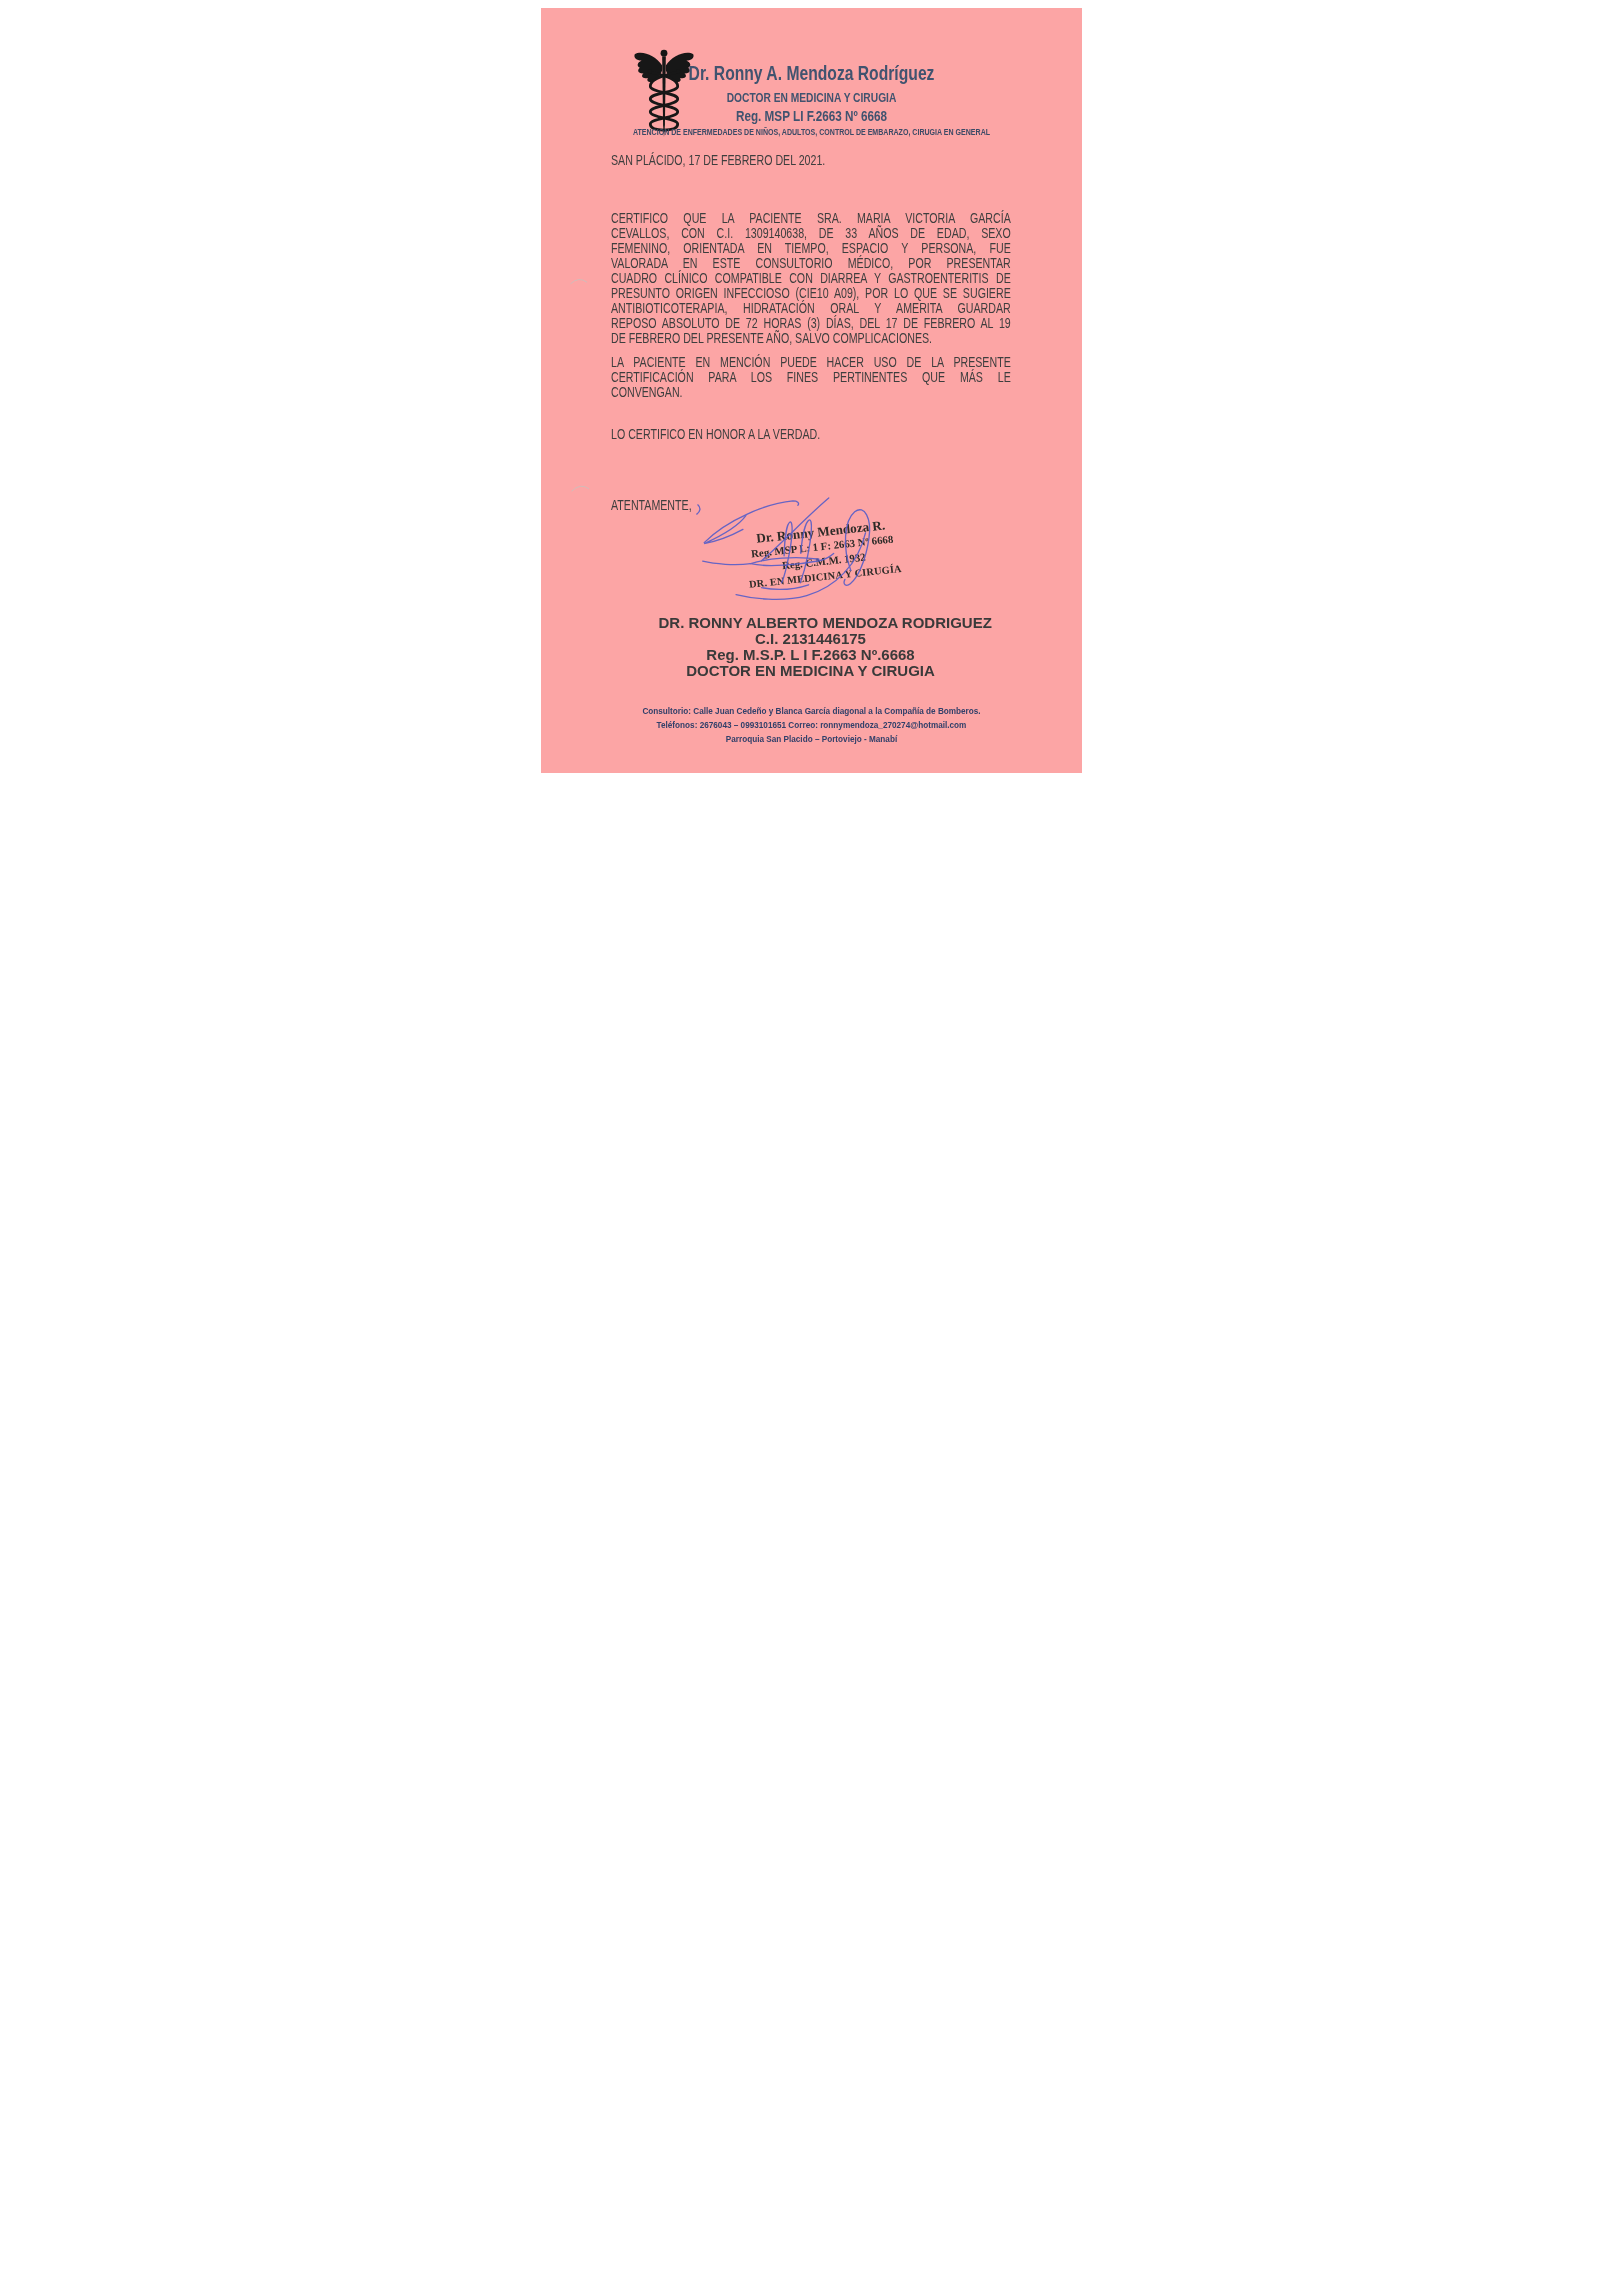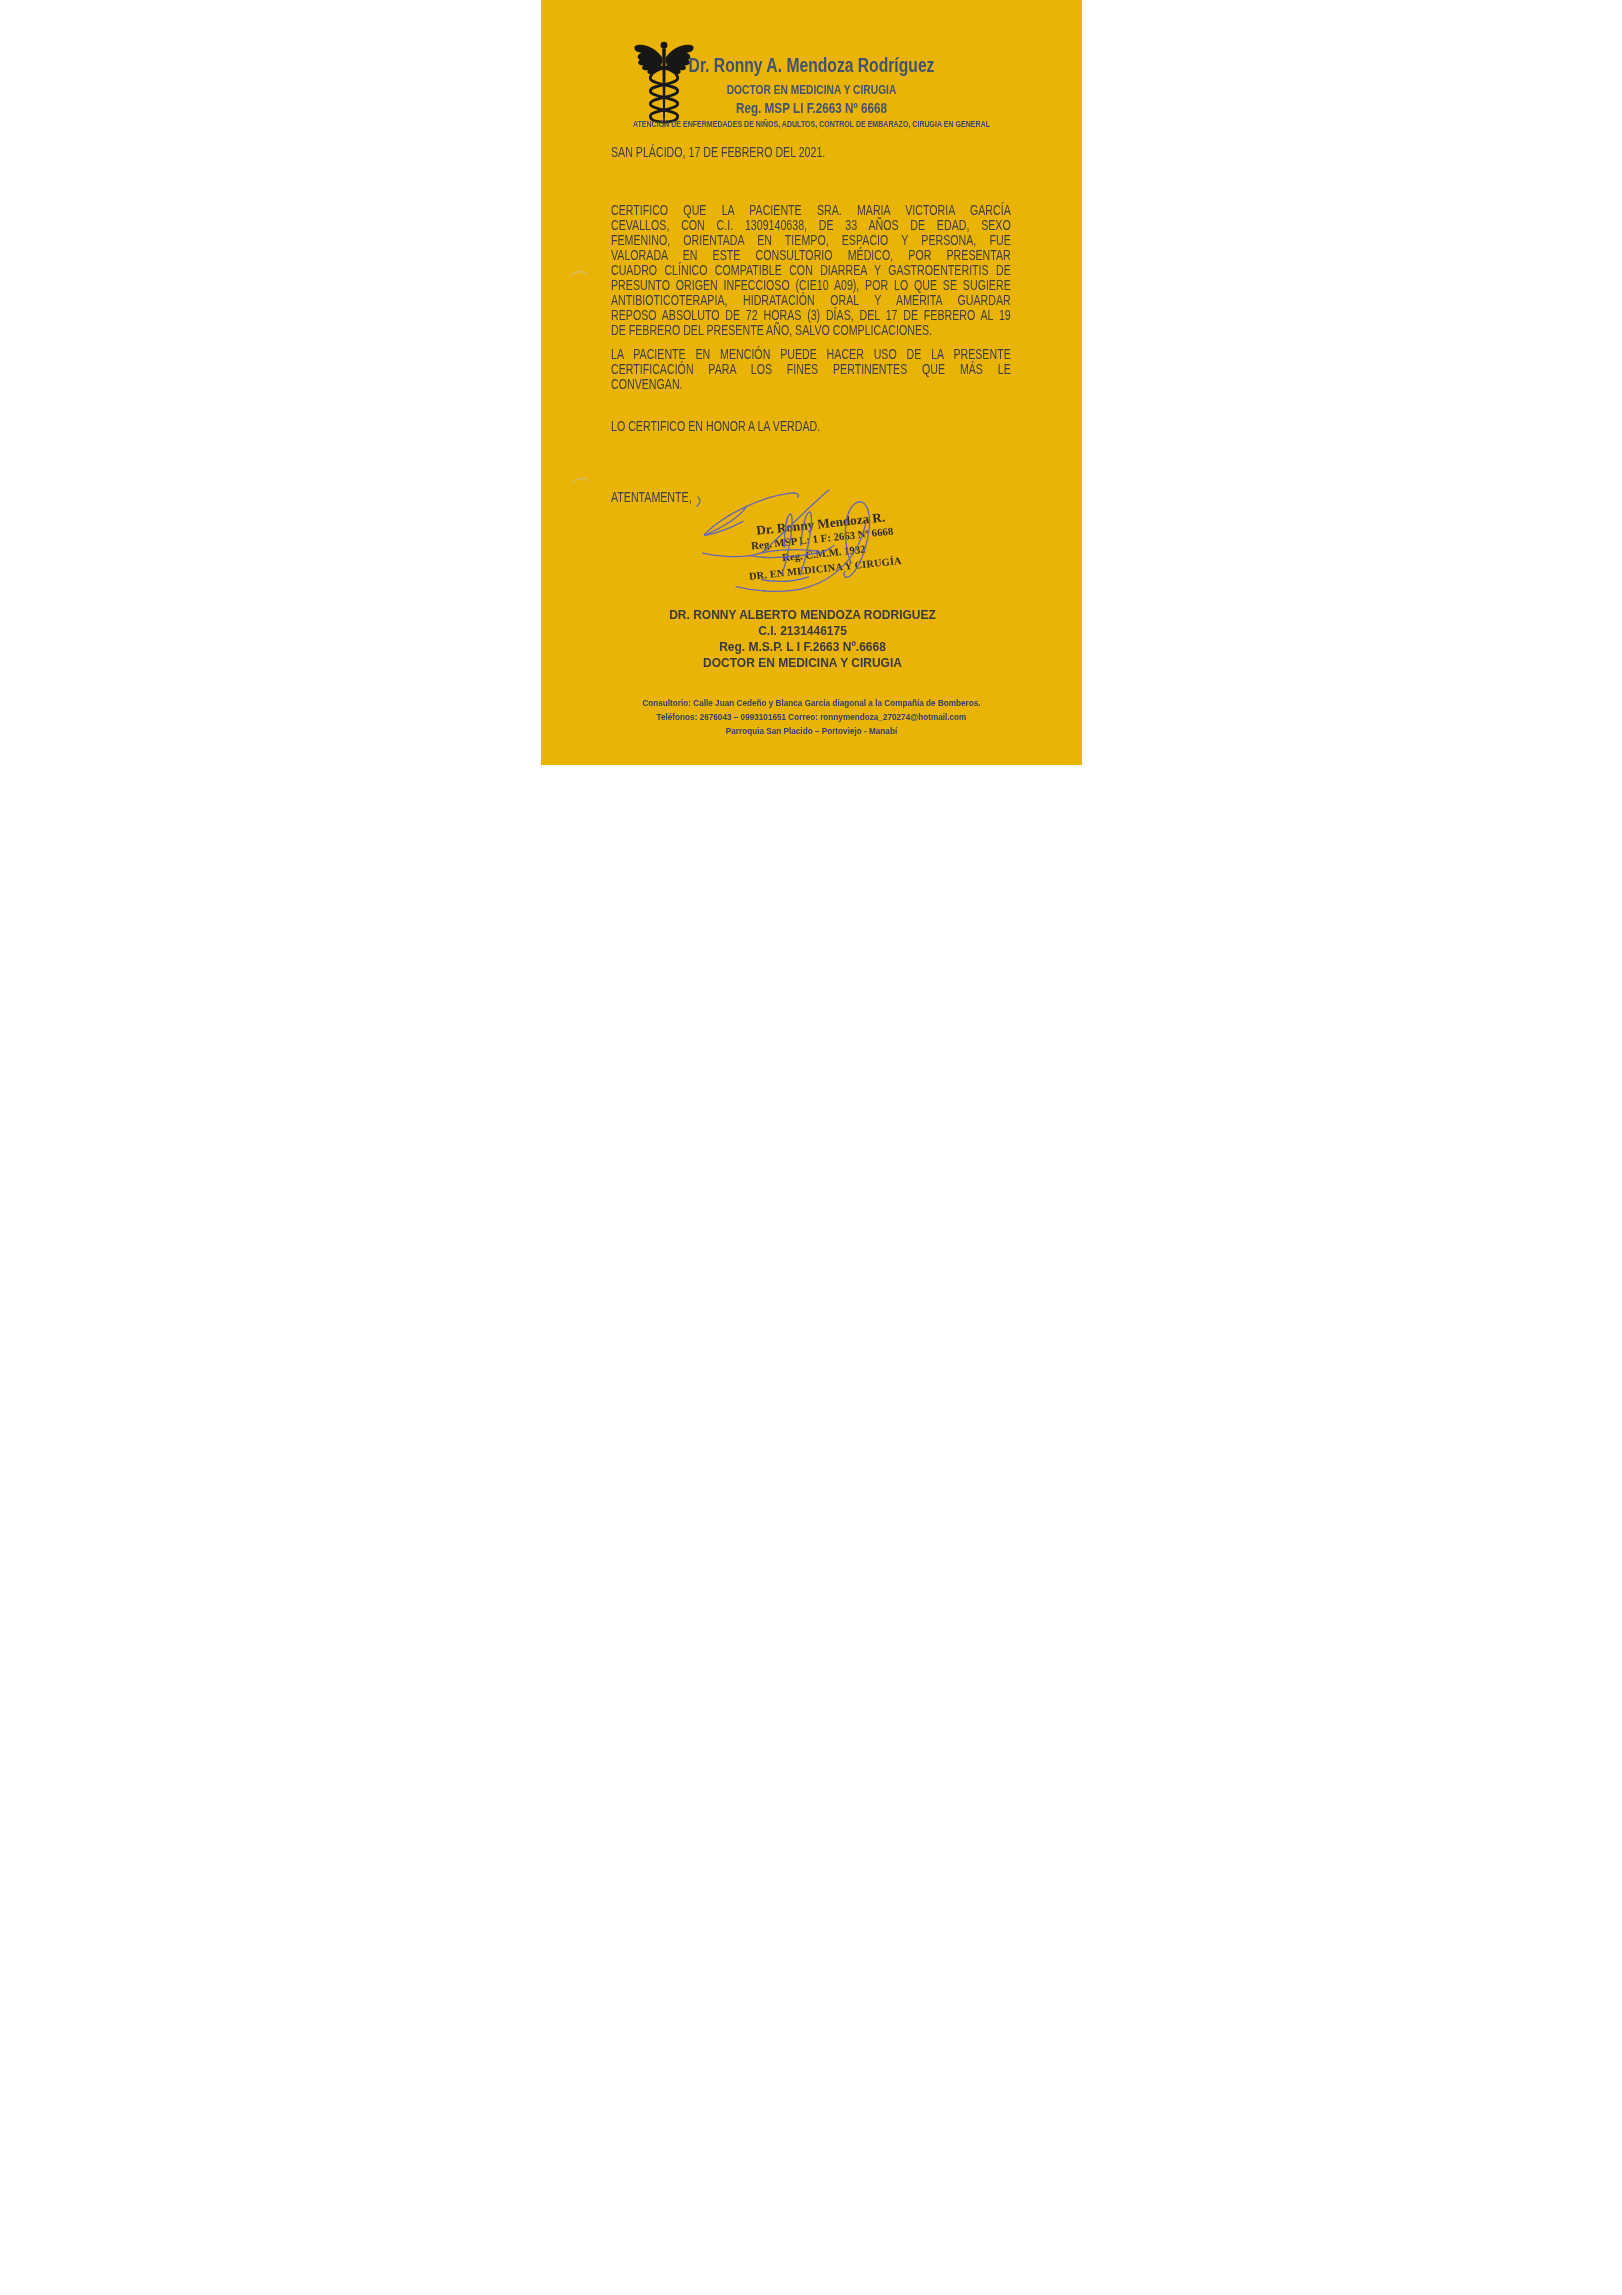--- a/index.html
+++ b/index.html
@@ -1,20 +1,20 @@
 <!DOCTYPE html>
 <html style="font-size:7.8px"><head>
 <meta charset="utf-8">
 <style>
   html,body{margin:0;padding:0;background:#ffffff;}
   .page{
     position:relative;
     width:541px;height:765px;
-    margin:0 auto;
-    background:#eab308;
+    margin:8px auto;
+    background:#fca5a5;
     overflow:hidden;
     font-family:"Liberation Sans","DejaVu Sans",sans-serif;
     color:#3e3e3e;
   }
   
   .hline{
     position:absolute;left:0;width:100%;
     text-align:center;white-space:nowrap;
     font-weight:bold;line-height:1;
   }
@@ -51,23 +51,23 @@
     font-family:"Liberation Serif","DejaVu Serif",serif;
     font-weight:bold;z-index:2;
   }
   .stamp .s1{font-size:13.2px;line-height:15px;}
   .stamp .s2{font-size:10.8px;line-height:15px;}
   .stamp .s3{font-size:10.8px;line-height:15px;}
   .stamp .s4{font-size:10.3px;line-height:15px;letter-spacing:0.2px;}
   .signature-svg{position:absolute;left:147px;top:478px;width:255px;height:123px;z-index:3;}
   
   .typed-block{
-    position:absolute;left:110px;top:607px;width:304px;
+    position:absolute;left:118px;top:607px;width:304px;
     text-align:center;font-weight:bold;color:#3a3a3a;
-    font-size:12px;line-height:16px;white-space:nowrap;
+    font-size:15px;line-height:16px;white-space:nowrap;
   }
   
   .footer{
     position:absolute;left:0;top:696px;width:100%;
     text-align:center;font-weight:bold;color:#32406a;
     font-size:9.3px;line-height:14.2px;
     transform:scaleX(.88);white-space:nowrap;
   }
   
   .artifact{position:absolute;}

